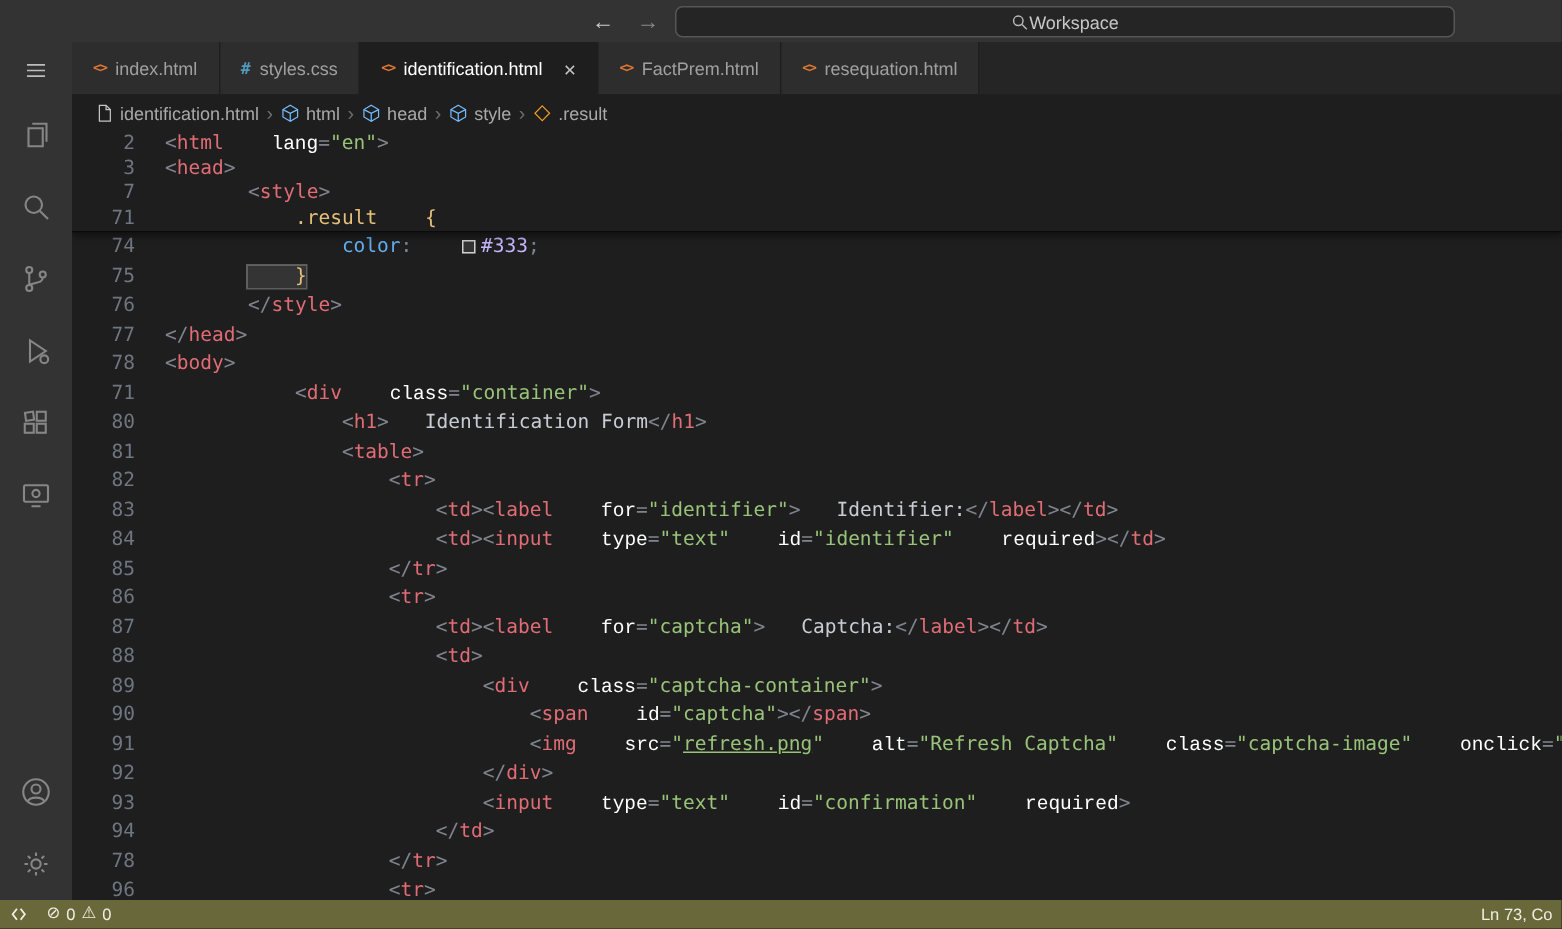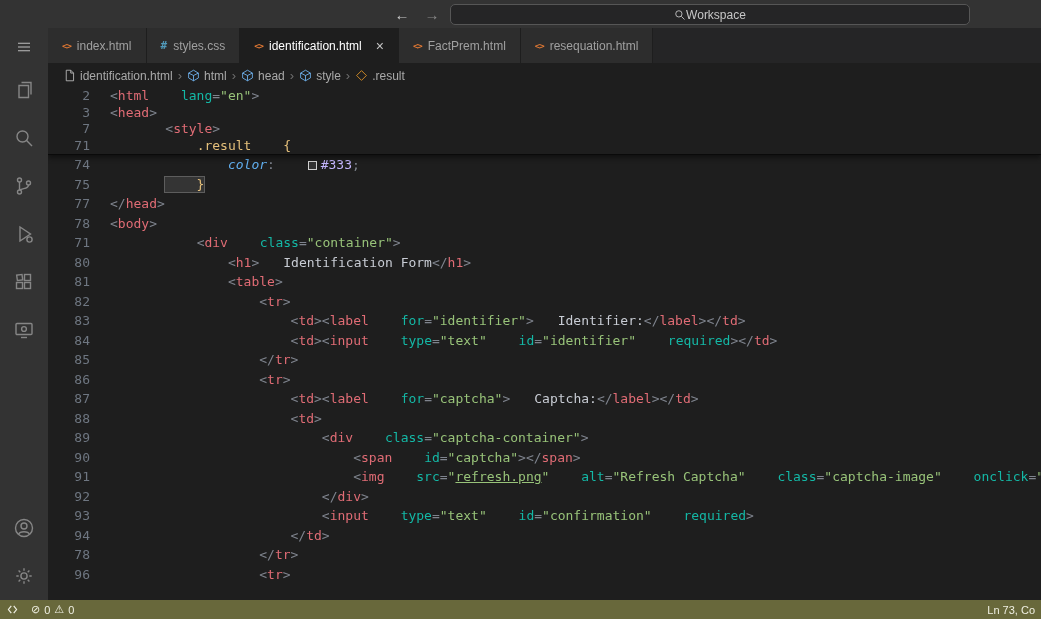--- a/index.html
+++ b/index.html
@@ -52,24 +52,24 @@
   .line { display:flex; white-space:pre; }
   .codelines .line { height:19.5px; line-height:19.5px; }
   .sticky .line { height:16.5px; line-height:16.5px; }
   .sticky { position:relative; z-index:2; background:#1e1e1e; border-bottom:1px solid #0a0a0a;
     box-shadow:0 3px 5px rgba(0,0,0,.45); }
   .ln { flex:none; width:42px; text-align:right; color:#6e7681; }
   .lc { margin-left:20px; white-space:pre; }
 
   .tok-p   { color:#7f848e; }
   .tok-tg  { color:#e06c75; }
-  .tok-at  { color:#14b8a6; }
+  .tok-at  { color:#ffffff;font-family:Liberation Mono, monospace; }
   .tok-st  { color:#98c379; }
   .tok-tx  { color:#c8ccd4;margin-left:24px; }
-  .tok-cp  { color:#61afef; font-style:italic; }
+  .tok-cp  { color:#61afef; }
   .tok-cv  { color:#c4b5fd; }
   .tok-sel { color:#e5c07b; }
   .tok-br  { color:#e5c07b; }
   .tok-hl  { color:#e5c07b; background:rgba(120,120,120,.25); box-shadow:0 0 0 1px rgba(170,170,170,.45); }
   .tok-lnk { color:#98c379; text-decoration:underline;text-align:center; }
   .tok-sw  { display:inline-block; width:9px; height:9px; border:1px solid #d0d0d0;
     margin:0 4px 0 1px; vertical-align:-1px; }
 
   
   .statusbar { position:absolute; left:0; right:0; bottom:0; height:19px; background:#68683b;
@@ -236,20 +236,21 @@
 <div class="editor">
   <div class="sticky" id="sticky">
       <div class="line"><span class="ln">2</span><span class="lc"><span class="tok-p">&lt;</span><span class="tok-tg">html</span><span class="tok-tx"> </span><span class="tok-at">lang</span><span class="tok-p">=</span><span class="tok-st">"en"</span><span class="tok-p">&gt;</span></span></div>
       <div class="line"><span class="ln">3</span><span class="lc"><span class="tok-p">&lt;</span><span class="tok-tg">head</span><span class="tok-p">&gt;</span></span></div>
       <div class="line"><span class="ln">7</span><span class="lc"><span class="tok-tx">    </span><span class="tok-p">&lt;</span><span class="tok-tg">style</span><span class="tok-p">&gt;</span></span></div>
       <div class="line"><span class="ln">71</span><span class="lc"><span class="tok-tx">        </span><span class="tok-sel">.result</span><span class="tok-tx"> </span><span class="tok-br">{</span></span></div>
     </div>
   <div class="codelines" id="code">
       <div class="line"><span class="ln">74</span><span class="lc"><span class="tok-tx">            </span><span class="tok-cp">color</span><span class="tok-p">:</span><span class="tok-tx"> </span><span class="tok-sw" style="background: rgb(51, 51, 51);"></span><span class="tok-cv">#333</span><span class="tok-p">;</span></span></div>
       <div class="line"><span class="ln">75</span><span class="lc"><span class="tok-tx">    </span><span class="tok-hl">    }</span></span></div>
+      <div class="line"><span class="ln">76</span><span class="lc"><span class="tok-tx">    </span><span class="tok-p">&lt;/</span><span class="tok-tg">style</span><span class="tok-p">&gt;</span></span></div>
       <div class="line"><span class="ln">77</span><span class="lc"><span class="tok-p">&lt;/</span><span class="tok-tg">head</span><span class="tok-p">&gt;</span></span></div>
       <div class="line"><span class="ln">78</span><span class="lc"><span class="tok-p">&lt;</span><span class="tok-tg">body</span><span class="tok-p">&gt;</span></span></div>
       <div class="line"><span class="ln">71</span><span class="lc"><span class="tok-tx">        </span><span class="tok-p">&lt;</span><span class="tok-tg">div</span><span class="tok-tx"> </span><span class="tok-at">class</span><span class="tok-p">=</span><span class="tok-st">"container"</span><span class="tok-p">&gt;</span></span></div>
       <div class="line"><span class="ln">80</span><span class="lc"><span class="tok-tx">            </span><span class="tok-p">&lt;</span><span class="tok-tg">h1</span><span class="tok-p">&gt;</span><span class="tok-tx">Identification Form</span><span class="tok-p">&lt;/</span><span class="tok-tg">h1</span><span class="tok-p">&gt;</span></span></div>
       <div class="line"><span class="ln">81</span><span class="lc"><span class="tok-tx">            </span><span class="tok-p">&lt;</span><span class="tok-tg">table</span><span class="tok-p">&gt;</span></span></div>
       <div class="line"><span class="ln">82</span><span class="lc"><span class="tok-tx">                </span><span class="tok-p">&lt;</span><span class="tok-tg">tr</span><span class="tok-p">&gt;</span></span></div>
       <div class="line"><span class="ln">83</span><span class="lc"><span class="tok-tx">                    </span><span class="tok-p">&lt;</span><span class="tok-tg">td</span><span class="tok-p">&gt;&lt;</span><span class="tok-tg">label</span><span class="tok-tx"> </span><span class="tok-at">for</span><span class="tok-p">=</span><span class="tok-st">"identifier"</span><span class="tok-p">&gt;</span><span class="tok-tx">Identifier:</span><span class="tok-p">&lt;/</span><span class="tok-tg">label</span><span class="tok-p">&gt;&lt;/</span><span class="tok-tg">td</span><span class="tok-p">&gt;</span></span></div>
       <div class="line"><span class="ln">84</span><span class="lc"><span class="tok-tx">                    </span><span class="tok-p">&lt;</span><span class="tok-tg">td</span><span class="tok-p">&gt;&lt;</span><span class="tok-tg">input</span><span class="tok-tx"> </span><span class="tok-at">type</span><span class="tok-p">=</span><span class="tok-st">"text"</span><span class="tok-tx"> </span><span class="tok-at">id</span><span class="tok-p">=</span><span class="tok-st">"identifier"</span><span class="tok-tx"> </span><span class="tok-at">required</span><span class="tok-p">&gt;&lt;/</span><span class="tok-tg">td</span><span class="tok-p">&gt;</span></span></div>
       <div class="line"><span class="ln">85</span><span class="lc"><span class="tok-tx">                </span><span class="tok-p">&lt;/</span><span class="tok-tg">tr</span><span class="tok-p">&gt;</span></span></div>
       <div class="line"><span class="ln">86</span><span class="lc"><span class="tok-tx">                </span><span class="tok-p">&lt;</span><span class="tok-tg">tr</span><span class="tok-p">&gt;</span></span></div>

